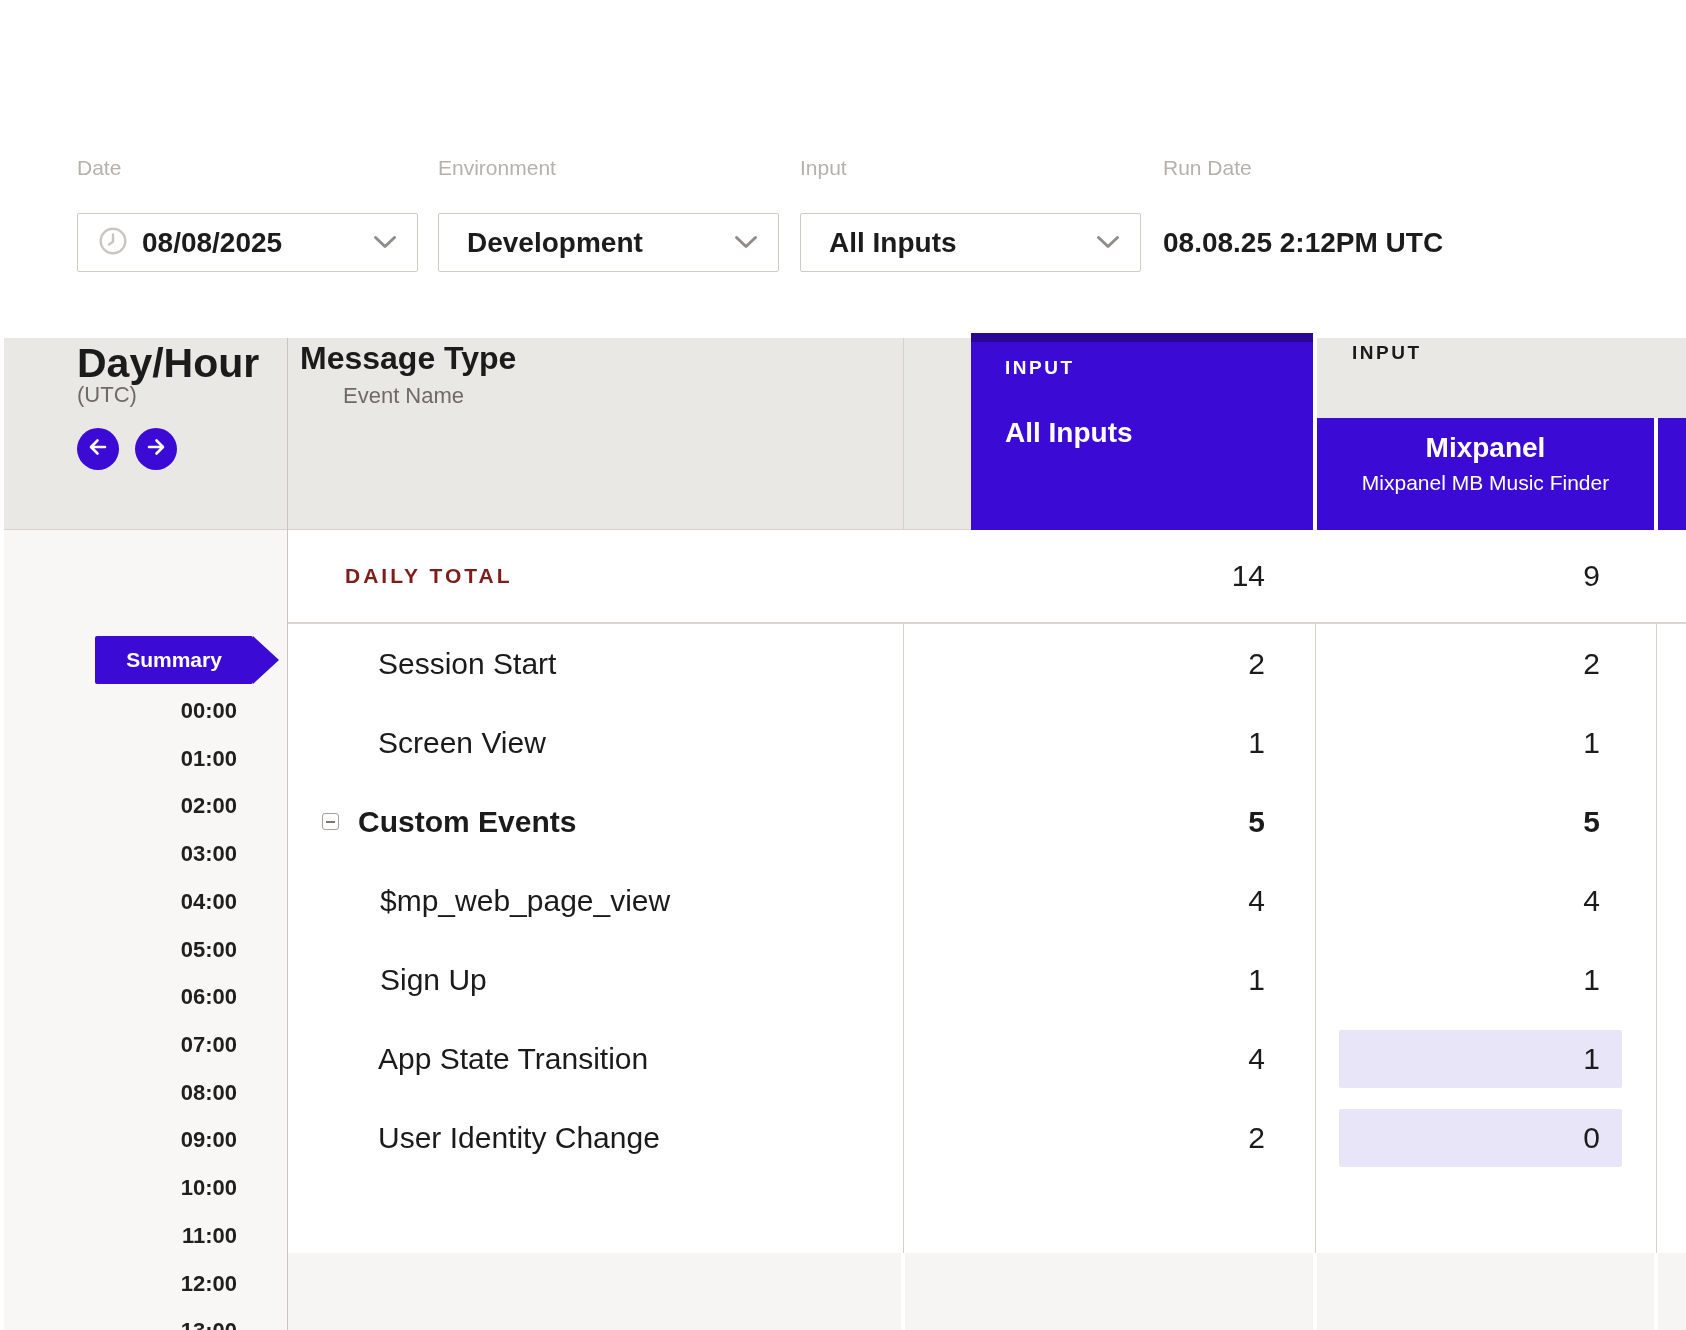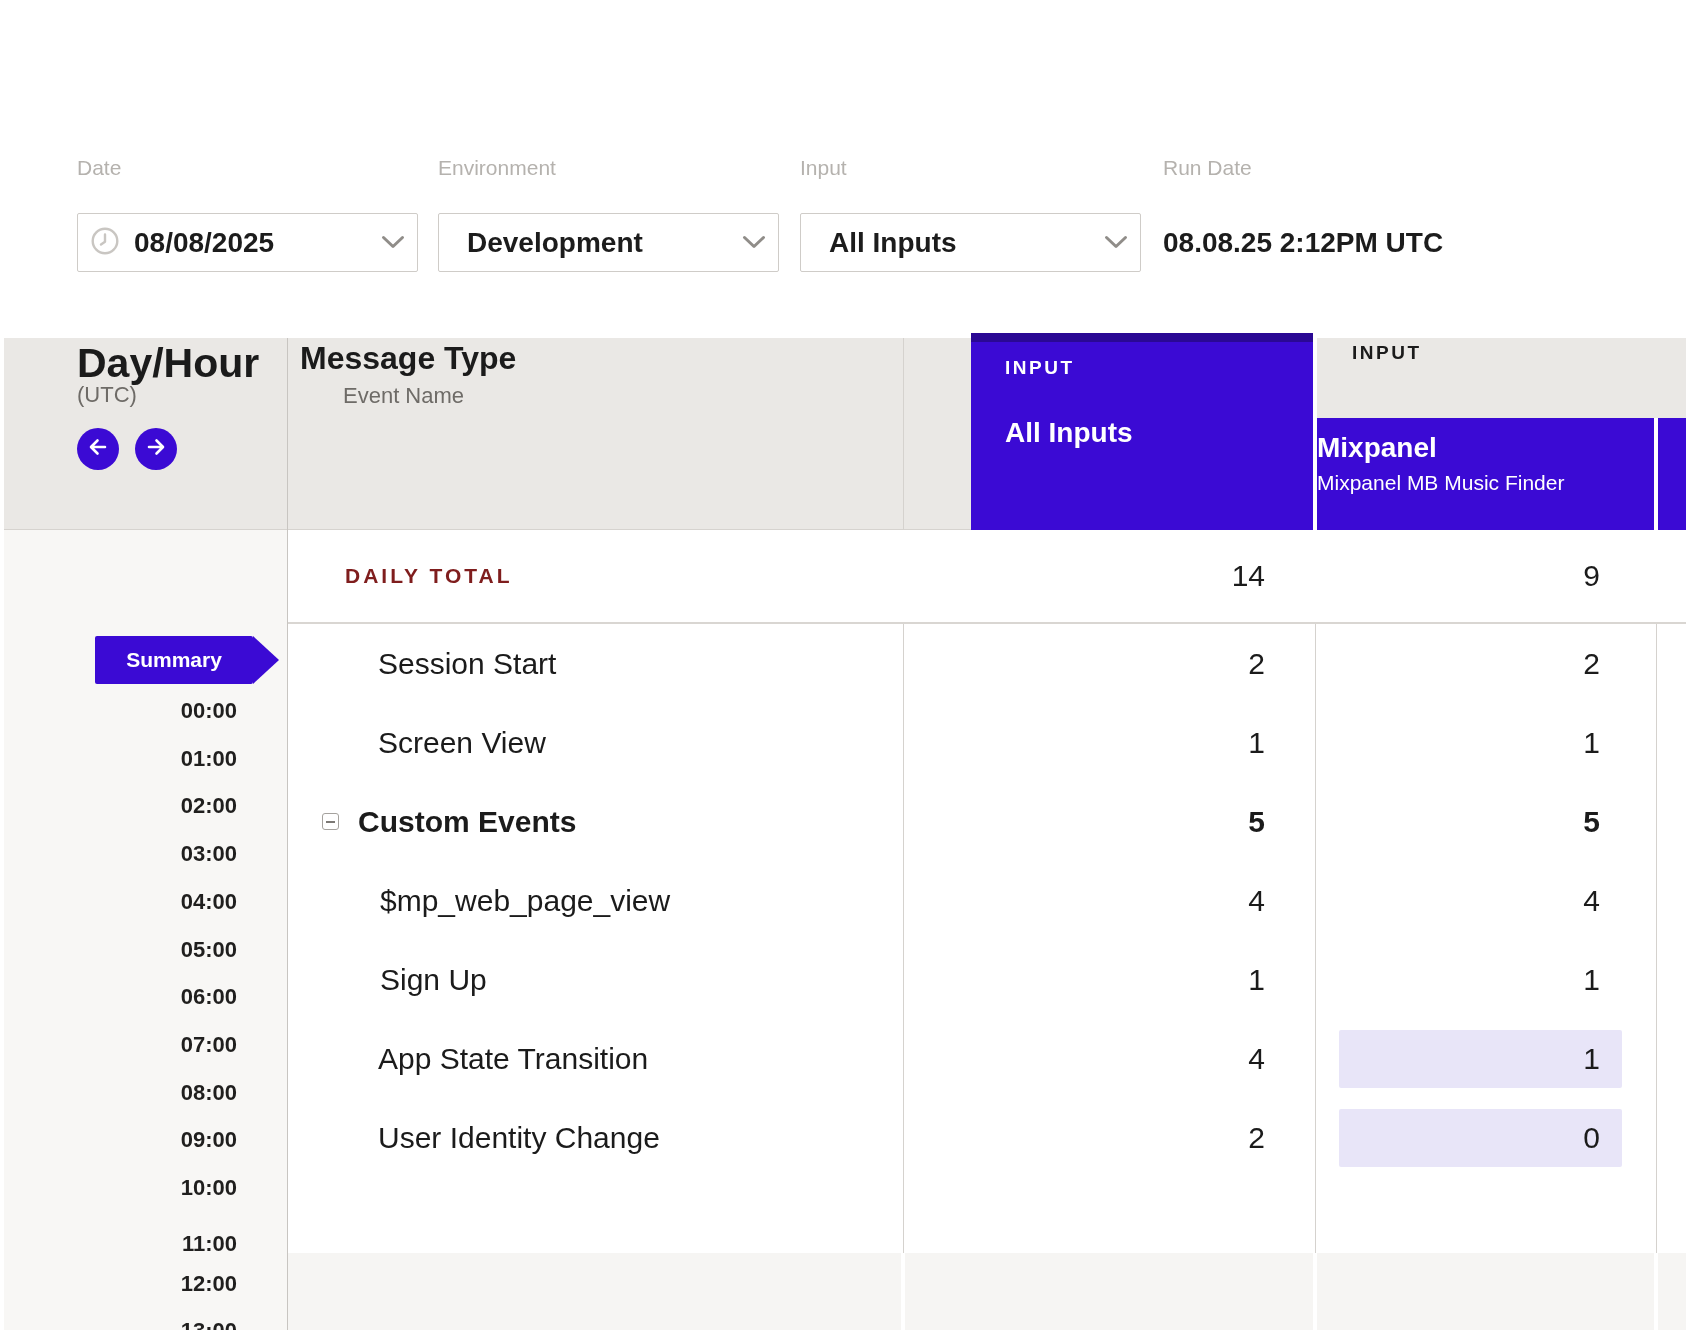--- a/index.html
+++ b/index.html
@@ -18,21 +18,21 @@
   .crumb-sep { position:absolute; left:338px; top:28px; font-size:44px; font-weight:300;
             color:#cbc8c4; }
   .crumb2 { position:absolute; left:380px; top:36px; font-size:38px; font-weight:500;
             color:#1f1f1f; letter-spacing:-0.5px; }
 
   
   .flabel { position:absolute; top:156px; font-size:21px; color:#b5b2ae; }
   .fl-date { left:77px; } .fl-env { left:438px; } .fl-input { left:800px; } .fl-run { left:1163px; }
   .fbox { position:absolute; top:213px; width:341px; height:59px; background:#fff;
           border:1px solid #cfccc8; border-radius:2px; display:flex; align-items:center;
-          padding:0 12px; cursor:pointer; }
+          padding:0 20px; cursor:pointer; }
   .fb-date { left:77px; } .fb-env { left:438px; padding-left:28px; } .fb-input { left:800px; padding-left:28px; }
   .fval { font-size:28px; font-weight:700; color:#1c1c1c; }
   .fb-date .fval { margin-left:14px; }
   .chev { margin-left:auto; display:flex; align-items:center; }
   .run-val { position:absolute; left:1163px; top:213px; height:59px; display:flex;
              align-items:center; font-size:28px; font-weight:700; color:#1c1c1c; }
 
   
   .thead-band { left:4px; top:338px; width:1682px; height:192px; background:#eae8e5;
                 border-bottom:1px solid #d6d3cf; }
@@ -50,21 +50,21 @@
 
   .input-block { left:971px; top:333px; width:342px; height:197px; background:#3b0ad4; }
   .input-strip { position:absolute; left:0; top:0; right:0; height:9px; background:#2a0894; }
   .input-group-label { position:absolute; left:34px; top:24px; font-size:19px; font-weight:700;
                        letter-spacing:2.5px; color:#fff; }
   .input-name { position:absolute; left:34px; top:84px; font-size:28px; font-weight:700; color:#fff; }
 
   .output-group-label { left:1352px; top:342px; font-size:19px; font-weight:700;
                         letter-spacing:2.5px; color:#1b1b1b; }
   .mixpanel-block { left:1317px; top:418px; width:337px; height:134px; background:#3b0ad4;
-                    text-align:left; padding-top:14px; }
+                    text-align:center; padding-top:14px; }
   .mixpanel-name { font-size:28px; font-weight:700; color:#fff; }
   .mixpanel-sub  { font-size:21px; color:#fff; margin-top:7px; }
   .partner-sliver { left:1658px; top:418px; width:28px; height:112px; background:#3b0ad4; }
   .hgap1 { left:1313px; top:333px; width:4px; height:197px; background:#fff; }
   .hgap2 { left:1654px; top:418px; width:4px; height:112px; background:#fff; }
 
   
   .vline-a { left:903px;  top:338px; width:1px; height:915px; background:#d5d2ce; }
   .vline-b { left:1315px; top:530px; width:1px; height:723px; background:#d5d2ce; }
   .vline-c { left:1656px; top:530px; width:1px; height:723px; background:#d5d2ce; }
@@ -100,21 +100,21 @@
                   border-radius:2px; display:flex; align-items:center; justify-content:center;
                   cursor:pointer; }
   .summary-flag::after { content:""; position:absolute; left:158px; top:0;
                   border-top:24px solid transparent; border-bottom:24px solid transparent;
                   border-left:26px solid #3b0ad4; }
   .summary-label { color:#fff; font-size:21px; font-weight:700; }
   .hour { position:absolute; left:0; width:237px; height:26px; text-align:right;
           font-size:22px; font-weight:700; color:#201f1e; cursor:pointer; }
   .h0{top:698px;} .h1{top:746px;} .h2{top:793px;} .h3{top:841px;} .h4{top:889px;padding-left:28px;}
   .h5{top:937px;} .h6{top:984px;} .h7{top:1032px;} .h8{top:1080px;} .h9{top:1127px;}
-  .h10{top:1175px;} .h11{top:1223px;margin-top:8px;} .h12{top:1271px;} .h13{top:1318px;}
+  .h10{top:1175px;} .h11{top:1223px;} .h12{top:1271px;} .h13{top:1318px;}
 </style>
 </head>
 <body>
 
 <div class="page">
 
 
   <span class="flabel fl-date">Date</span>
   <span class="flabel fl-env">Environment</span>
   <span class="flabel fl-input">Input</span>

